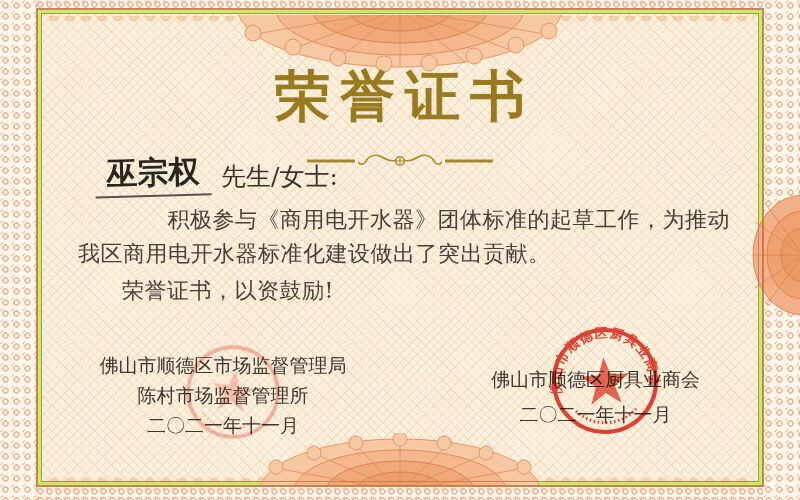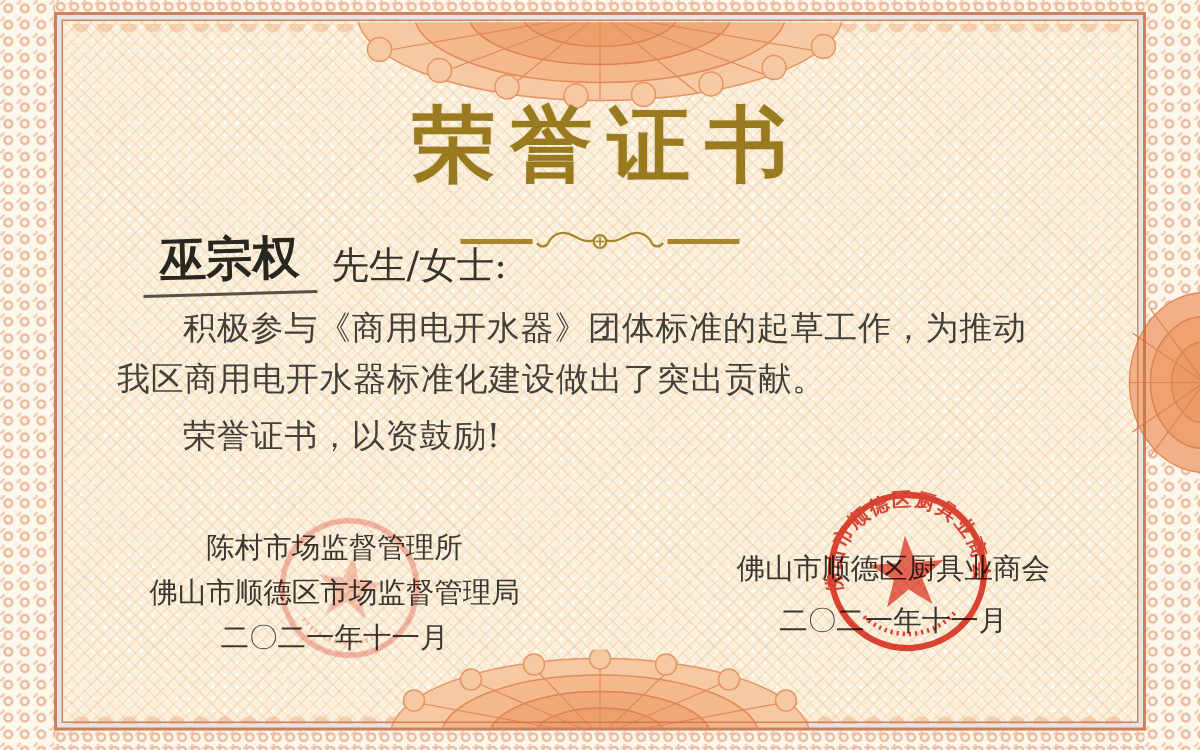--- a/index.html
+++ b/index.html
@@ -4,21 +4,21 @@
 <style>
   html,body{margin:0;padding:0;}
   body{
     width:800px;height:500px;
     font-family:"DejaVu Serif","Liberation Serif",serif;
     background:#fdf8ef;
     overflow:hidden;
   }
   #cert{
     position:relative;width:800px;height:500px;
-    background:#e5e5e5;overflow:hidden;
+    background:#bef264;overflow:hidden;
   }
   
   .band{
     position:absolute;
     background-color:#fdf7ec;
     background-image:
       radial-gradient(circle at 50% 50%, rgba(216,122,74,0) 1.5px, rgba(216,122,74,.5) 2px, rgba(216,122,74,.5) 3px, rgba(216,122,74,0) 3.6px),
       radial-gradient(circle at 0% 0%, rgba(216,122,74,0) 1.5px, rgba(216,122,74,.35) 2px, rgba(216,122,74,.35) 3px, rgba(216,122,74,0) 3.6px);
     background-size:9px 9px;
   }
@@ -79,21 +79,21 @@
     transform:rotate(-1.6deg);
   }
   .salutation{
     display:inline-block;font-size:25px;color:#37332c;margin-left:10px;
     vertical-align:-2px;
   }
   .body-text{
     position:absolute;left:78px;top:203px;width:652px;
     font-size:22px;line-height:34px;letter-spacing:0.5px;color:#443f38;
   }
-  .body-line-indent{text-indent:2em;}
+  .body-line-indent{text-indent:2em;text-align:right;}
   .closing{
     position:absolute;left:78px;top:276px;width:652px;
     font-size:22px;letter-spacing:0.5px;color:#443f38;text-indent:2em;
   }
   .issuer{position:absolute;text-align:center;color:#3b362f;}
   .issuer-left{left:58px;top:350px;width:330px;font-size:19px;line-height:30px;}
   .issuer-right{left:448px;top:362px;width:295px;font-size:19px;line-height:35px;}
   
   .seal{position:absolute;mix-blend-mode:multiply;pointer-events:none;}
   .seal-right{left:539px;top:315px;opacity:.92;transform:rotate(-4deg);}
@@ -186,22 +186,22 @@
     <span class="recipient-name">巫宗权</span><span class="salutation">先生/女士:</span>
   </div>
 
   <div class="body-text">
     <div class="body-line-indent">积极参与《商用电开水器》团体标准的起草工作，为推动</div>
     <div>我区商用电开水器标准化建设做出了突出贡献。</div>
   </div>
   <div class="closing">荣誉证书，以资鼓励!</div>
 
   <div class="issuer issuer-left">
+    <div>佛山市顺德区市场监督管理局</div>
     <div>陈村市场监督管理所</div>
-    <div>佛山市顺德区市场监督管理局</div>
     <div>二〇二一年十一月</div>
   </div>
   <div class="issuer issuer-right">
     <div>佛山市顺德区厨具业商会</div>
     <div>二〇二一年十一月</div>
   </div>
 
   <svg class="seal seal-left" width="116" height="116" viewBox="0 0 132 132">
     <circle cx="66" cy="66" r="51" fill="none" stroke="#de382a" stroke-width="4.2"></circle>
     <path d="M66,41 L71.9,59 L90.7,59 L75.5,70.1 L81.3,88 L66,77 L50.7,88 L56.5,70.1 L41.3,59 L60.1,59 Z" fill="#e04331" fill-opacity="0.8"></path>

